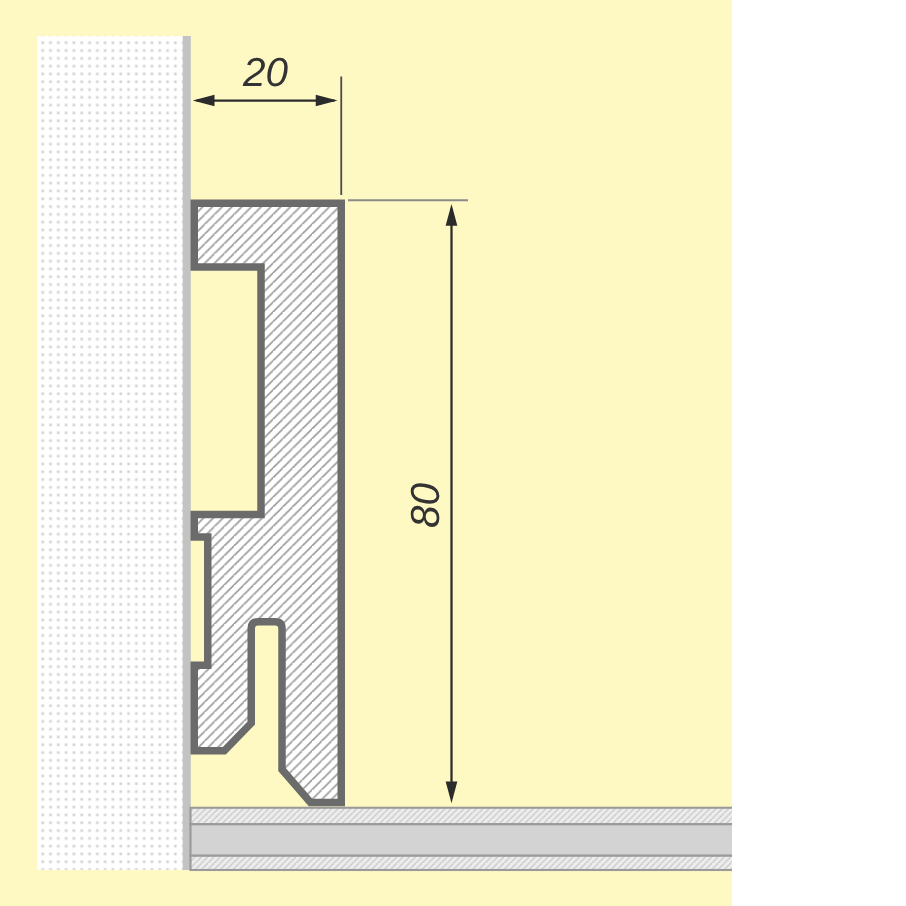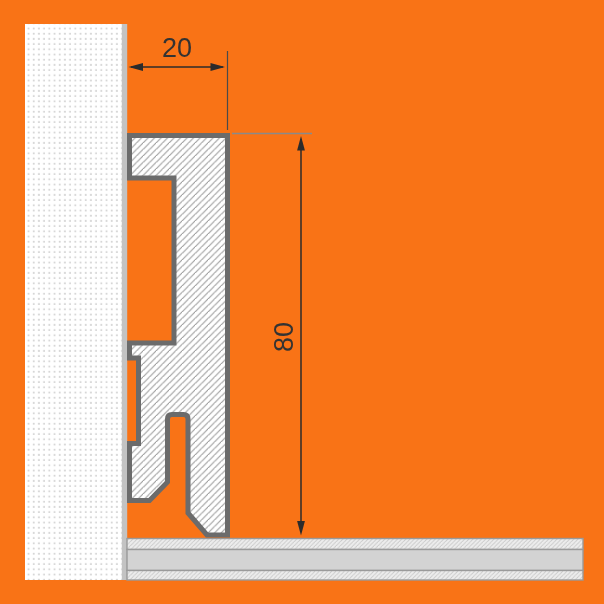--- a/index.html
+++ b/index.html
@@ -3,24 +3,25 @@
 <meta charset="utf-8">
 <style>
   html, body {
     margin: 0;
     padding: 0;
     background: #ffffff;
     font-family: "Liberation Sans", sans-serif;
   }
   .canvas {
     position: relative;
-    width: 604px;
+    width: 488px;
     height: 604px;
-    background: #f97316;
+    background: #fef9c3;
     overflow: hidden;
+    font-style: italic;
   }
   svg { display: block; }
   text {
     font-family: "Liberation Sans", sans-serif;
     font-size: 27px;
     fill: #333333;
   }
 </style>
 </head>
 <body>

